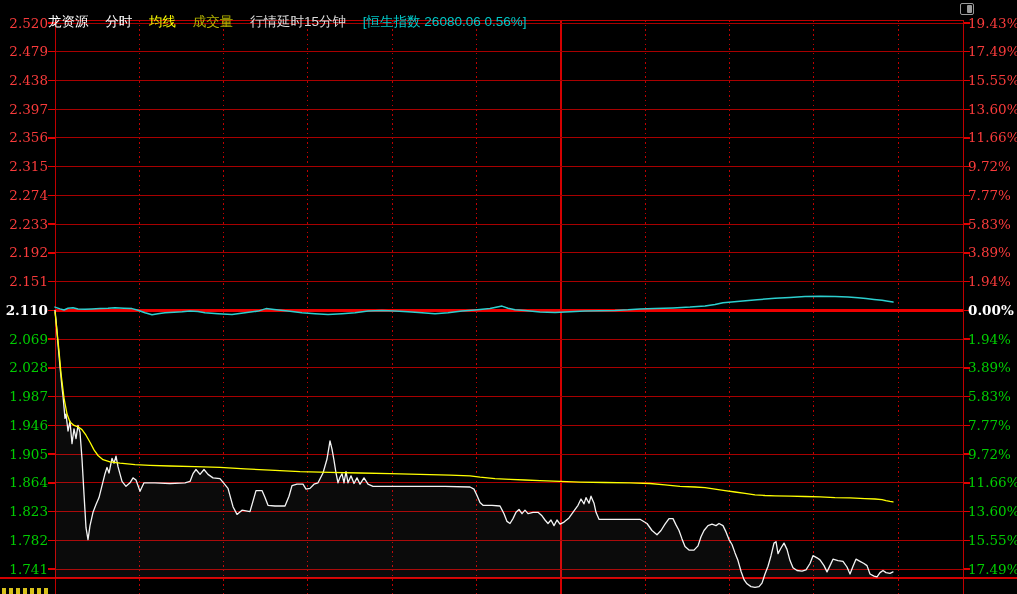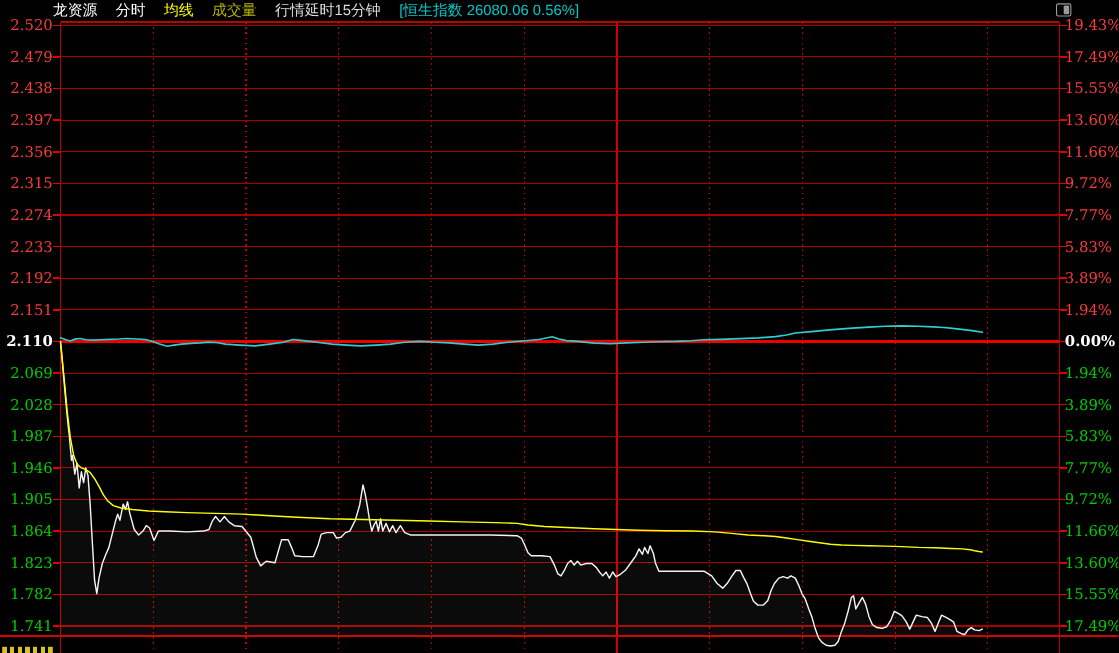--- a/index.html
+++ b/index.html
@@ -1,21 +1,21 @@
 <!DOCTYPE html>
 <html><head>
 <meta charset="utf-8">
 <style>
   html,body{margin:0;padding:0;background:#000;}
   #screen{
     position:relative;width:1017px;height:594px;background:#000;
     overflow:hidden;font-family:"Liberation Sans",sans-serif;
   }
   #titlebar{
-    position:absolute;left:48px;top:1px;height:28px;line-height:18px;
+    position:absolute;left:48px;top:13px;height:28px;line-height:18px;
     font-size:13.5px;white-space:nowrap;z-index:5;
   }
   #titlebar span{margin-right:13px;}
   .t-stock{color:#ffffff;}
   .t-minute{color:#ffffff;}
   .t-ma{color:#ffff00;}
   .t-vol{color:#b4b400;}
   .t-delay{color:#dcdcdc;}
   .t-index{color:#00c9c9;}
   #panel-icon{

